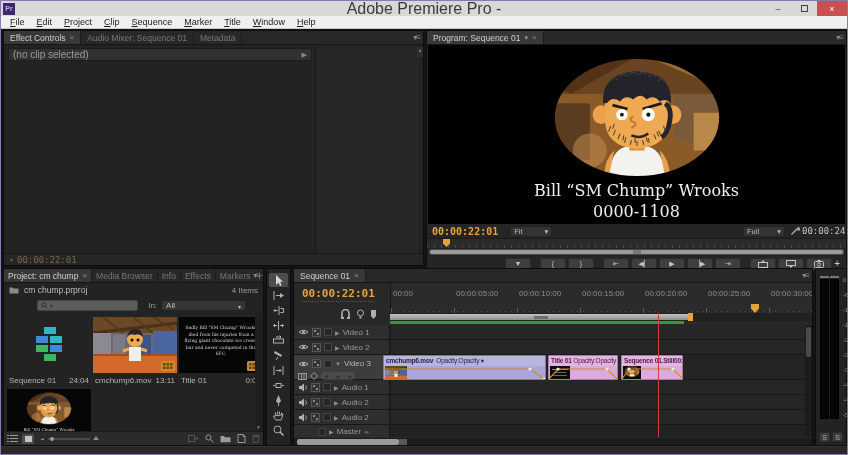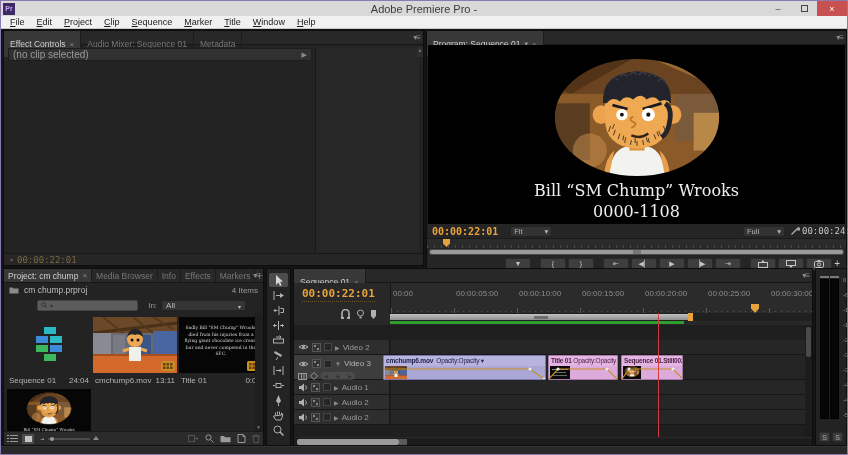--- a/index.html
+++ b/index.html
@@ -2,31 +2,31 @@
 <html><head>
 <meta charset="utf-8">
 <style>
   *{margin:0;padding:0;box-sizing:border-box}
   html,body{width:848px;height:455px;overflow:hidden}
   body{font-family:"Liberation Sans",sans-serif;background:#141414;color:#bbb;font-size:9px}
   .window{position:relative;width:848px;height:455px;background:#141414;border:1px solid #8a7ab0}
   
   .titlebar{position:absolute;left:0;top:0;right:0;height:15px;background:#d8d8d8;display:flex;align-items:center}
   .pr-icon{width:12px;height:12px;margin-left:2px;background:#3d2963;color:#c9a3f5;font-size:7px;font-weight:bold;display:flex;align-items:center;justify-content:center;z-index:2}
-  .win-title{position:absolute;left:0;right:0;text-align:center;font-size:11px;color:#3a3a3a}
+  .win-title{position:absolute;left:0;right:0;text-align:center;font-size:16px;color:#3a3a3a}
   .win-controls{position:absolute;right:0;top:0;display:flex;height:15px;z-index:2}
   .wc{width:26px;height:15px;display:flex;align-items:center;justify-content:center;color:#444;font-size:9px}
   .wc .maxbox{width:7px;height:7px;border:1px solid #444}
   .wc.close{width:30px;background:#c75050;color:#fff}
   .menubar{position:absolute;left:0;top:15px;right:0;height:13px;background:#f0f0f0;border-bottom:1px solid #c9c9c9;display:flex;align-items:center;padding-left:3px}
   .menu-item{padding:0 6px;font-size:9px;color:#1a1a1a}
   
   .panel{position:absolute;background:#232323;border:1px solid #0d0d0d}
   .tabbar{position:relative;height:14px;background:#282828;border-bottom:1px solid #161616;display:flex;align-items:stretch}
-  .tab{display:flex;align-items:center;padding:13px 6px;font-size:8.5px;color:#777;border-right:1px solid #1c1c1c;white-space:nowrap}
+  .tab{display:flex;align-items:center;padding:0 6px;font-size:8.5px;color:#777;border-right:1px solid #1c1c1c;white-space:nowrap}
   .tab.active{background:#383838;color:#cfcfcf}
   .tab .tclose{margin-left:4px;color:#8a8a8a;font-size:8px}
   .tab .tdrop{margin-left:4px;color:#9a9a9a;font-size:7px}
   .pmenu{position:absolute;right:3px;top:2px;color:#8a8a8a;font-size:8px;letter-spacing:-1px}
   .tc{font-family:"DejaVu Sans Mono",monospace;font-weight:bold}
   
   .tbtn{width:26px;height:12px;background:#3e3e3e;border:1px solid #2a2a2a;border-radius:2px;color:#c4c4c4;font-size:7px;display:flex;align-items:center;justify-content:center;margin-right:2px}
   
   .pitem{position:absolute;width:84px}
   .pthumb{position:relative;width:84px;height:56px;background:#1b1b1b;overflow:hidden}
@@ -532,20 +532,34 @@
       <div style="position:absolute;left:96px;top:30px;right:0;height:8px;background:#202020">
         <div style="position:absolute;left:0;width:302px;top:1px;height:6px;background:linear-gradient(#c2c2c2,#8f8f8f)"></div>
         <div style="position:absolute;left:144px;top:2.5px;width:14px;height:3px;background:#6f6f6f"></div>
         <div style="position:absolute;left:298px;top:0;width:5px;height:8px;background:#e8a23c"></div>
       </div>
       <div style="position:absolute;left:96px;top:38px;width:294px;height:3px;background:#2e9e2e"></div>
     </div>
 
     <div style="position:absolute;left:0;top:56px;right:0;bottom:8px;background:#1f1f1f">
 
+      <div class="trackrow" style="top:0;height:15px">
+        <div class="thead">
+            <svg width="11" height="8" viewBox="0 0 11 8">
+              <use href="#eye-icon-sym"></use>
+            </svg>
+            <svg width="9" height="9" viewBox="0 0 9 9">
+              <use href="#sync-icon-sym"></use>
+            </svg>
+            <span class="lockbox"></span>
+            <span class="tarrow">▶</span>
+            <span class="tname">Video 1</span>
+          </div>
+        <div class="tcontent"></div>
+      </div>
 
       <div class="trackrow" style="top:15px;height:15px">
         <div class="thead">
             <svg width="11" height="8" viewBox="0 0 11 8">
               <use href="#eye-icon-sym"></use>
             </svg>
             <svg width="9" height="9" viewBox="0 0 9 9">
               <use href="#sync-icon-sym"></use>
             </svg>
             <span class="lockbox"></span>
@@ -661,20 +675,29 @@
             <svg width="9" height="9" viewBox="0 0 9 9">
               <use href="#sync-icon-sym"></use>
             </svg>
             <span class="lockbox"></span>
             <span class="tarrow">▶</span>
             <span class="tname">Audio 2</span>
           </div>
         <div class="tcontent"></div>
       </div>
 
+      <div class="trackrow" style="top:100px;height:14px">
+        <div class="thead" style="padding-left:24px">
+            <span class="lockbox"></span>
+            <span class="tarrow">▶</span>
+            <span class="tname">Master</span>
+            <span style="color:#777;font-size:6px">⇹</span>
+          </div>
+        <div class="tcontent" style="background:#222"></div>
+      </div>
 
       <div style="position:absolute;left:364px;top:-12px;bottom:0;width:1px;background:#d23b3b;z-index:5"></div>
 
       <div style="position:absolute;right:0;top:0;bottom:0;width:7px;background:#1c1c1c">
         <div style="position:absolute;top:2px;left:1px;width:5px;height:30px;background:#4a4a4a;border-radius:2px"></div>
       </div>
     </div>
 
     <div style="position:absolute;left:0;bottom:0;right:0;height:8px;background:#1c1c1c;border-top:1px solid #2a2a2a">
       <div style="position:absolute;left:3px;top:1px;width:102px;height:6px;background:#9a9a9a;border-radius:2px"></div>

